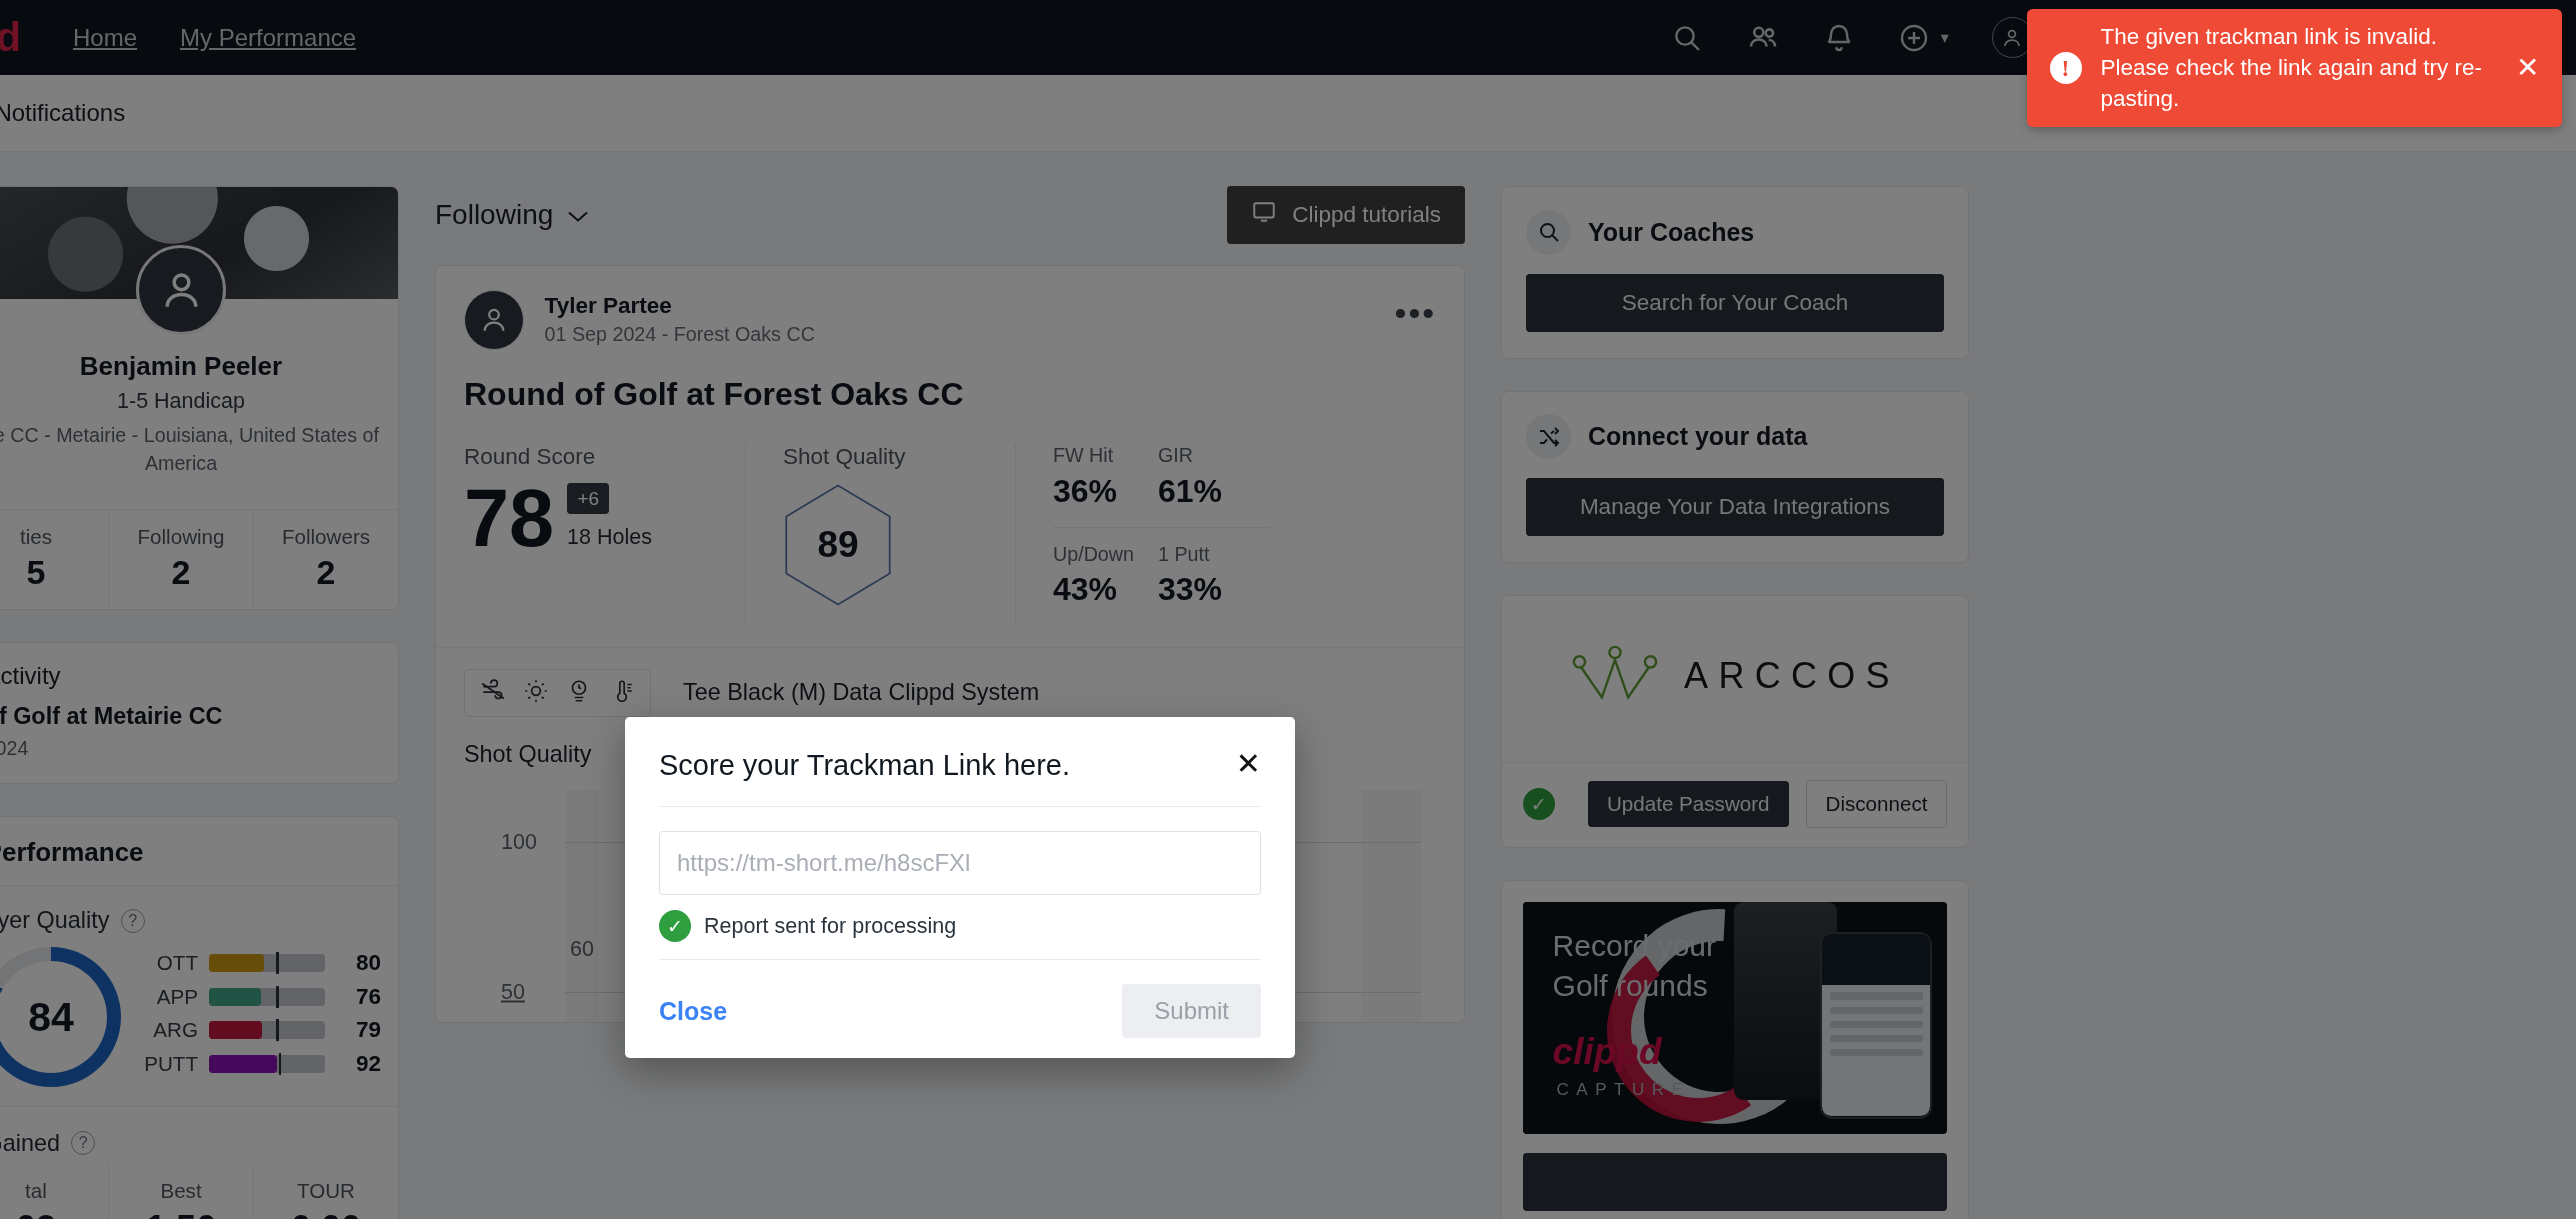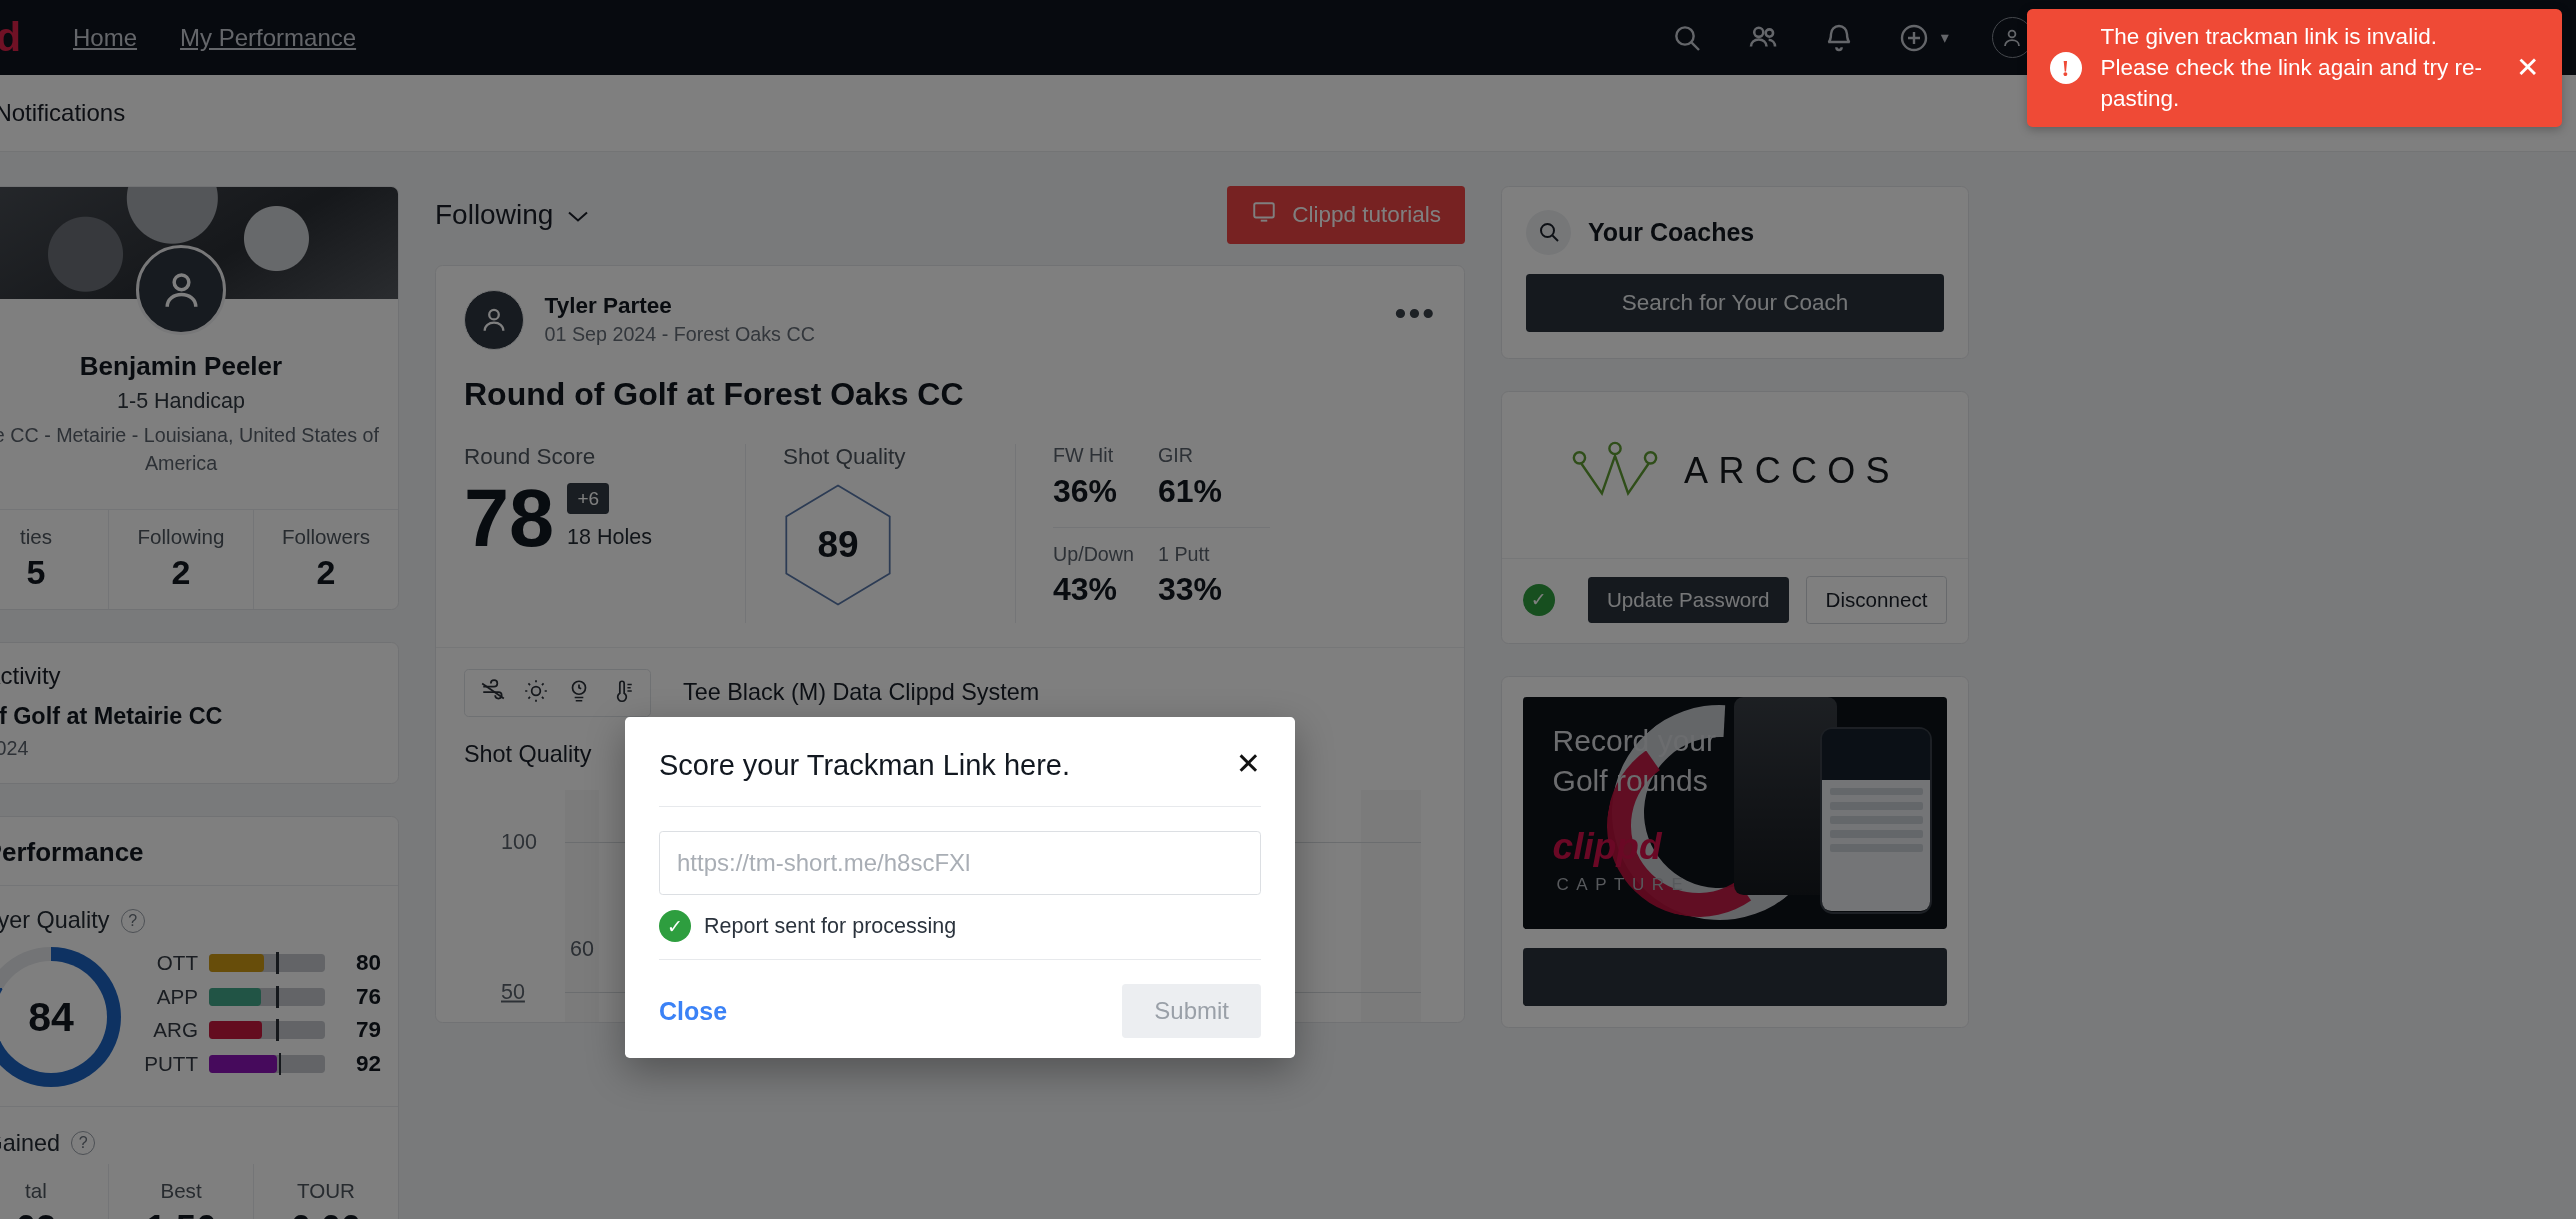--- a/index.html
+++ b/index.html
@@ -167,21 +167,21 @@
   .sg-val { font-size: 36px; font-weight: 700; color: #121820; margin-top: 4.7px; }
 
   
   .col-center { width: 1030px; flex: 0 0 auto; }
   .feed-head { display: flex; align-items: center; margin-bottom: 20.6px; }
   .following-sel {
     display: flex; align-items: center; gap: 13px; font-size: 28px;
     color: #1a1f28; cursor: pointer;
   }
   .tut-btn {
-    margin-left: auto; background: #ef4444; color: #fff; border-radius: 3.7px;
+    margin-left: auto; background: #404040; color: #fff; border-radius: 3.7px;
     padding: 13px 24px; display: flex; align-items: center; gap: 15px;
     font-size: 22.5px; cursor: pointer;
   }
   .post-card { background: #fff; border: 0.9px solid #e3e5e8; border-radius: 7.5px; }
   .post-head { display: flex; align-items: center; padding: 24px 28px 5.6px; }
   .post-av {
     width: 60px; height: 60px; border-radius: 50%; background: #2f3640;
     display: flex; align-items: center; justify-content: center; color: #fff;
     flex: 0 0 auto; border: 1.9px solid #eceef0;
   }
@@ -606,20 +606,35 @@
             <svg width="24" height="24" viewBox="0 0 24 24" fill="none" stroke="currentColor" stroke-width="2">
               <circle cx="10.5" cy="10.5" r="6.5"></circle>
                 <path d="M15.5 15.5L21 21"></path>
             </svg>
           </div>
           <div class="rc-title">Your Coaches</div>
         </div>
         <div class="dark-btn">Search for Your Coach</div>
       </div>
 
+      <div class="card">
+        <div class="rc-head">
+          <div class="rc-ico">
+            <svg width="24" height="24" viewBox="0 0 24 24" fill="none" stroke="currentColor" stroke-width="2">
+              <path d="M3 6h4l10 12h4"></path>
+                <path d="M3 18h4l3-3.6"></path>
+                <path d="M14 8.6L17 6"></path>
+              <path d="M18 3l3 3-3 3"></path>
+                <path d="M18 15l3 3-3 3"></path>
+            </svg>
+          </div>
+          <div class="rc-title">Connect your data</div>
+        </div>
+        <div class="dark-btn">Manage Your Data Integrations</div>
+      </div>
 
       <div class="card">
         <div class="arccos-logo-row">
           <span>
             <svg width="90" height="58" viewBox="0 0 96 62" fill="none" stroke="#5f9c33" stroke-width="2.6">
               <circle cx="10" cy="18" r="6"></circle>
                 <circle cx="48" cy="8" r="6"></circle>
                 <circle cx="86" cy="18" r="6"></circle>
               <path d="M12 24l22 32L48 16l14 40 22-32"></path>
             </svg>

